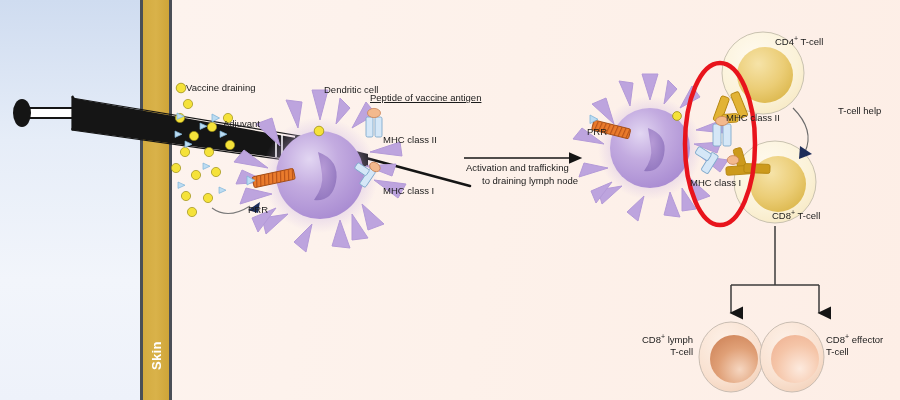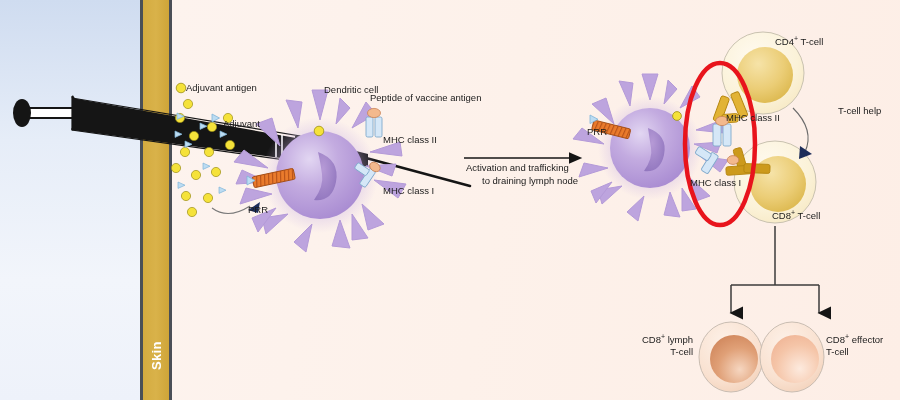--- a/index.html
+++ b/index.html
@@ -340,29 +340,29 @@
     </g>
 
     <g>
       <circle cx="181" cy="88" r="4.8" fill="#f5e23a" stroke="#9c8f14" stroke-width="0.8"></circle>
     </g>
     <g>
       <path d="M212 114 l7.5 4 -7.5 4 Z" fill="#bcdcf2" stroke="#7fb4d8" stroke-width="0.8"></path>
     </g>
   </svg>
 
-  <div class="lbl" style="left:186px; top:82px;">Adjuvant antigen</div>
+  <div class="lbl" style="left:186px; top:82px;">Vaccine draining</div>
 
   <div class="lbl" style="left:223px; top:112px;margin-top:6px;">Adjuvant</div>
 
   <div class="lbl" style="left:292px; top:84px;padding-left:32px;">Dendritic cell</div>
 
   <div class="lbl" style="left:248px; top:204px;">PRR</div>
 
-  <div class="lbl" style="left:370px; top:92px;">Peptide of vaccine antigen</div>
+  <div class="lbl" style="left:370px; top:92px;text-decoration:underline;">Peptide of vaccine antigen</div>
 
   <div class="lbl" style="left:383px; top:134px;">MHC class II</div>
 
   <div class="lbl" style="left:383px; top:185px;">MHC class I</div>
 
   <div class="lbl" style="left:466px; top:162px;text-align:center;">Activation and trafficking</div>
   <div class="lbl" style="left:466px; top:175px;padding-left:16px;">to draining lymph node</div>
 
   <div class="lbl" style="left:587px; top:126px;">PRR</div>
 

